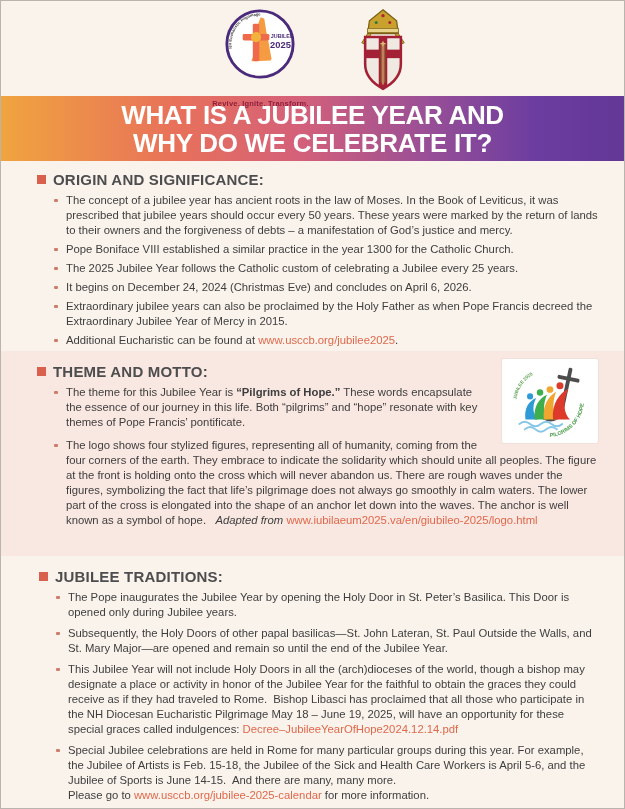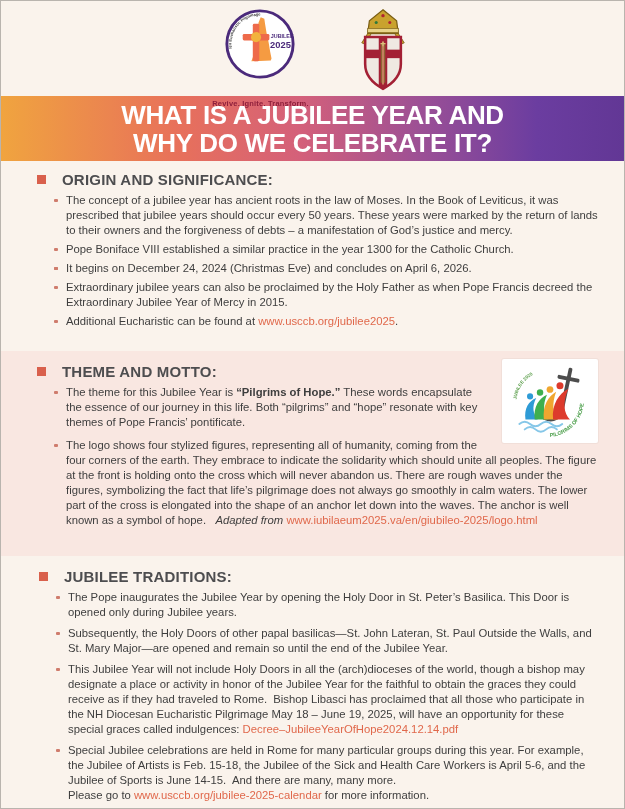--- a/index.html
+++ b/index.html
@@ -15,21 +15,21 @@
   .banner {
     height:65px;
     background:linear-gradient(90deg,#f0a43f 0%, #e8715a 28%, #d4607a 48%, #9a4f96 68%, #6b3da0 86%, #623795 100%);
     display:flex; flex-direction:column; justify-content:center; align-items:center;
   }
   .title-line { color:#ffffff; font-weight:bold; font-size:26px; line-height:28px; letter-spacing:-0.3px; text-align:center; }
   .sec { box-sizing:border-box; padding:10px 26px 0 36px; }
   .sec1 { height:190px; background:#faf3ec; }
   .sec2 { height:205px; background:#f9e7e1; padding-top:12px; }
   .sec3 { height:254px; background:#faf3ec; padding-top:12px;padding-left:38px; }
-  .sec-heading { margin:0 0 5px 0; font-size:15px; font-weight:bold; color:#4d4d4f; display:flex; align-items:center; gap:16px; letter-spacing:0.2px; }
+  .sec-heading { margin:0 0 5px 0; font-size:15px; font-weight:bold; color:#4d4d4f; display:flex; align-items:center; gap:7px; letter-spacing:0.2px; }
   .sq { width:9px; height:9px; background:#d9604c; flex:0 0 auto; }
   .bullets { margin-left:16px; }
   .bullet { position:relative; padding-left:13px; font-size:11.3px; line-height:15px; color:#3e3e3e; margin-bottom:6px; }
   .sec1 .bullet { margin-bottom:4px; }
   .sec2 .bullet { margin-bottom:8px; }
   .marker { position:absolute; left:1px; top:6px; width:4px; height:3px; background:#cf7c6d; border-radius:1px; }
   .bullet .bold { font-weight:bold; }
   .bullet .italic { font-style:italic; }
   a.link { color:#e0684b; text-decoration:none; cursor:pointer; }
   .poh-float {
@@ -98,21 +98,21 @@
   </div>
 
   <section class="sec sec1">
     <h2 class="sec-heading">
       <span class="sq"></span>
       <span>ORIGIN AND SIGNIFICANCE:</span>
     </h2>
     <div class="bullets">
         <div class="bullet"><span class="marker"></span><span>The concept of a jubilee year has ancient roots in the law of Moses. In the Book of Leviticus, it was prescribed that jubilee years should occur every 50 years. These years were marked by the return of lands to their owners and the forgiveness of debts – a manifestation of God’s justice and mercy.</span></div>
         <div class="bullet"><span class="marker"></span><span>Pope Boniface VIII established a similar practice in the year 1300 for the Catholic Church.</span></div>
-        <div class="bullet"><span class="marker"></span></div>
+        <div class="bullet"><span class="marker"></span><span>The 2025 Jubilee Year follows the Catholic custom of celebrating a Jubilee every 25 years.</span></div>
         <div class="bullet"><span class="marker"></span><span>It begins on December 24, 2024 (Christmas Eve) and concludes on April 6, 2026.</span></div>
         <div class="bullet"><span class="marker"></span><span>Extraordinary jubilee years can also be proclaimed by the Holy Father as when Pope Francis decreed the Extraordinary Jubilee Year of Mercy in 2015.</span></div>
         <div class="bullet"><span class="marker"></span><span>Additional Eucharistic can be found at </span><a class="link" href="#">www.usccb.org/jubilee2025</a><span>.</span></div>
       </div>
   </section>
 
   <section class="sec sec2">
     <div class="poh-float">
       <svg width="92" height="80" viewBox="0 0 120 104">
         <defs>

